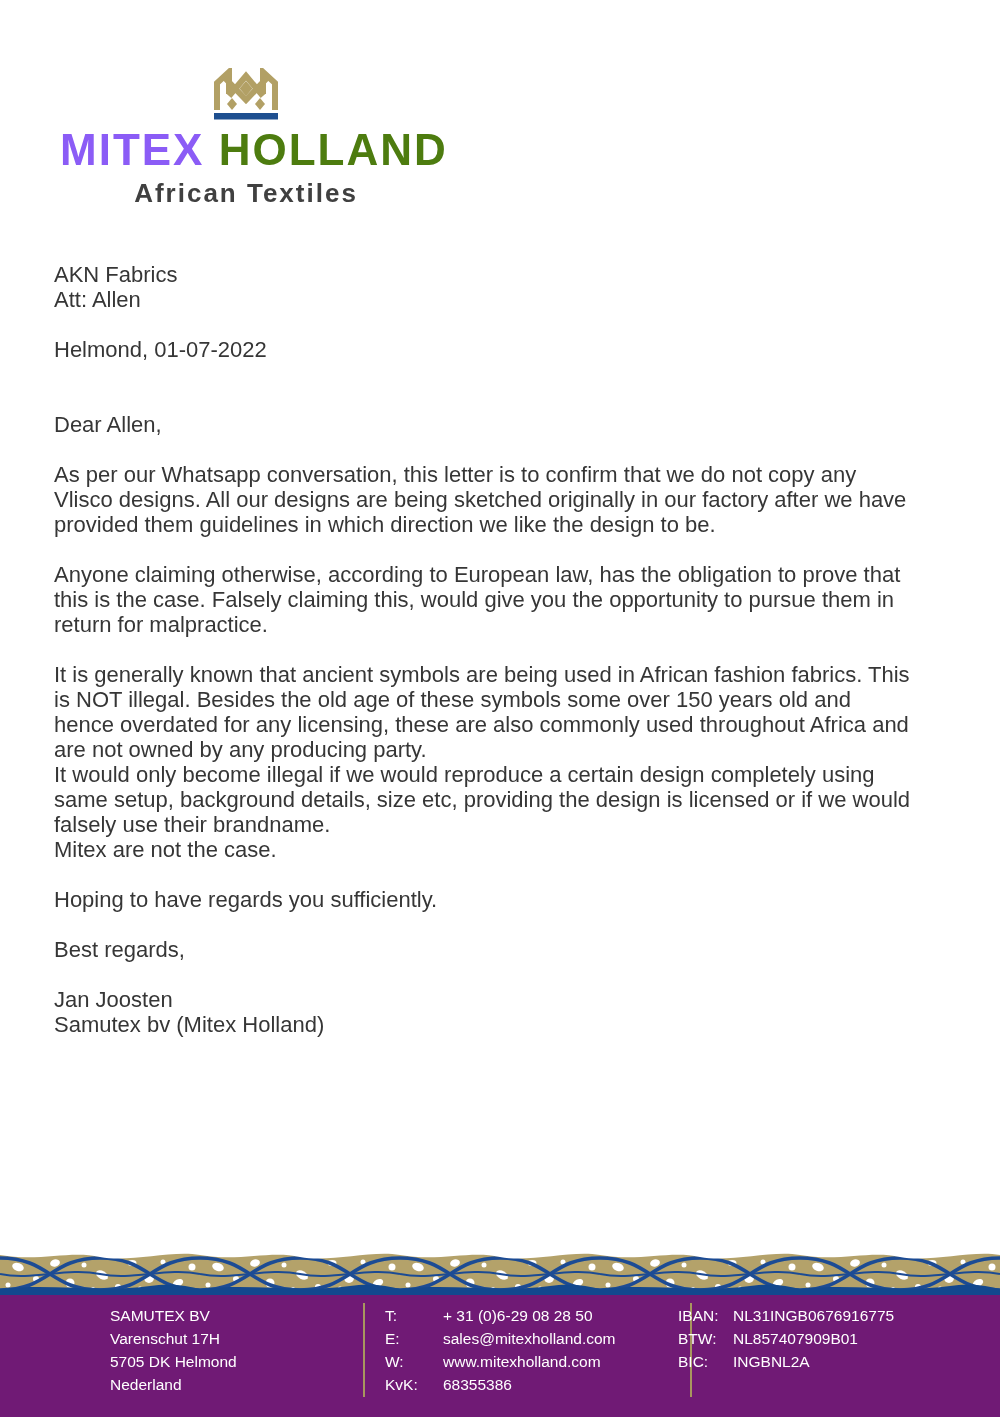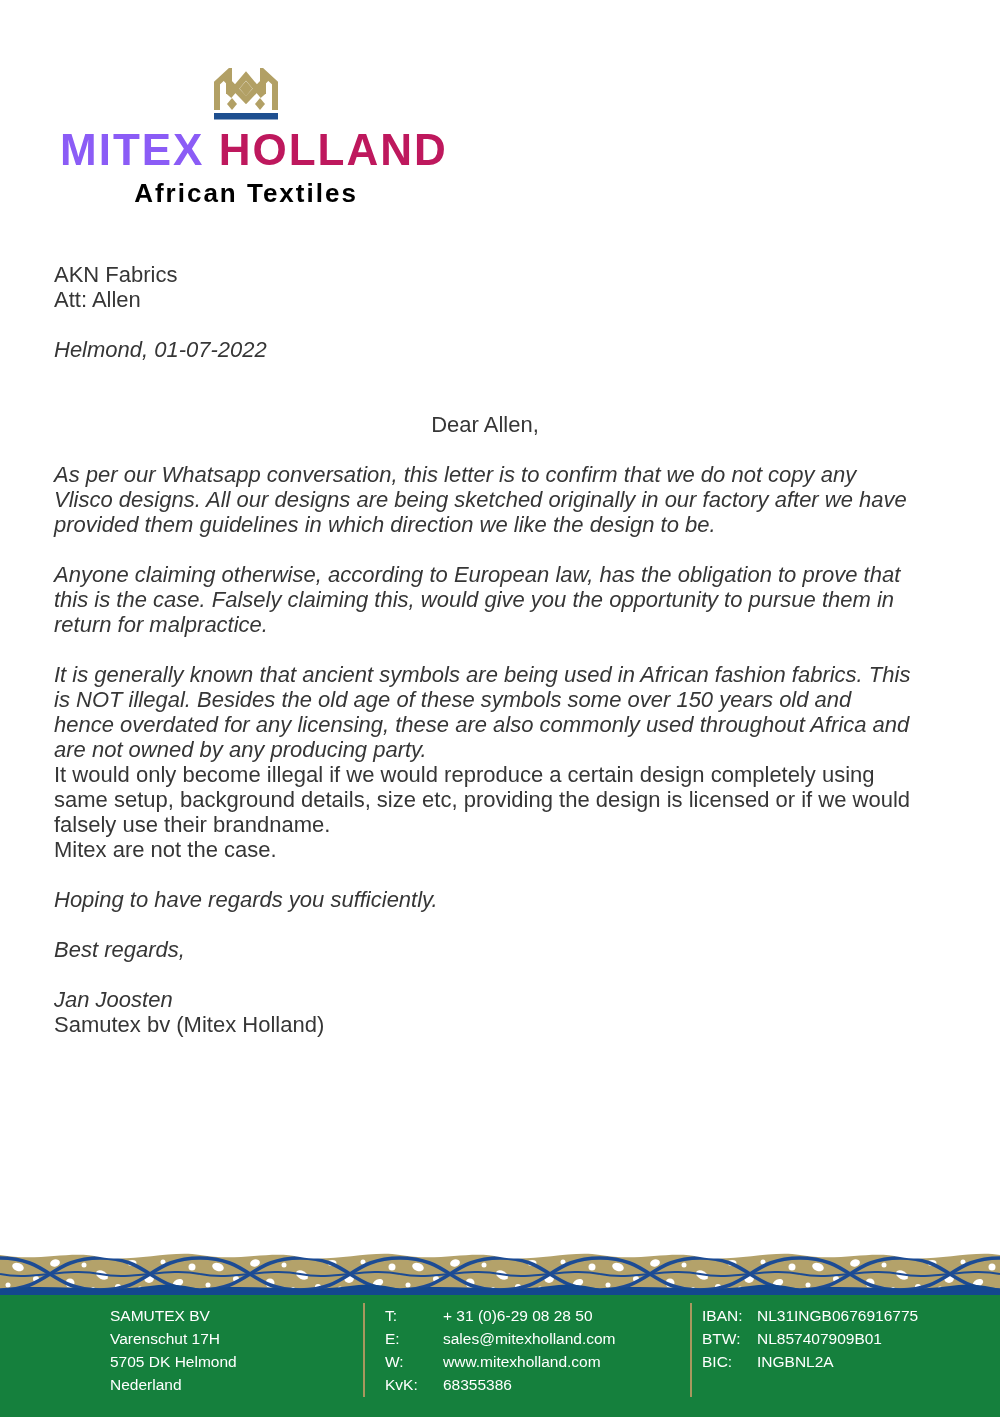--- a/index.html
+++ b/index.html
@@ -16,52 +16,52 @@
   .logo-block {
     position:absolute; top:68px; left:60px; width:372px;
     text-align:center;
   }
   .crown-wrap { display:flex; justify-content:center; margin-bottom:8px; }
   .brand-line {
     font-size:44px; font-weight:700; letter-spacing:2px;
     white-space:nowrap; line-height:1.0;
   }
   .brand-primary { color:#8b5cf6;margin-top:30px; }
-  .brand-secondary { color:#be185d; }
+  .brand-secondary { color:#4d7c0f; }
   .tagline {
     margin-top:6px;
     font-size:26px; font-weight:700; letter-spacing:2px;
-    color:#000000;
+    color:#404040;
   }
 
   
   .letter {
     position:absolute; top:262px; left:54px; width:862px;
     font-size:22px; line-height:25px; color:#363636;
   }
   .letter p { margin:0; }
-  .gap  { margin-top:25px !important;font-style:italic; }
-  .gap2 { margin-top:50px !important;text-align:center; }
+  .gap  { margin-top:25px !important; }
+  .gap2 { margin-top:50px !important; }
 
   
   .band {
     position:absolute; left:0; top:1253px; width:1000px; height:42px;
     line-height:0;
   }
 
   
   .footer {
     position:absolute; left:0; top:1295px; width:1000px; height:122px;
-    background:#15803d; color:#ffffff;
+    background:#701a75; color:#ffffff;
     font-size:15.5px; line-height:23px;
   }
   .footer-col { position:absolute; top:9px; }
   .footer-address { left:110px; }
   .footer-contact { left:385px; }
-  .footer-bank    { left:702px; }
+  .footer-bank    { left:678px; }
   .footer-row { display:flex; }
   .footer-label { width:58px; flex:0 0 58px; }
   .footer-bank .footer-label { width:55px; flex:0 0 55px; }
   .footer-divider {
     position:absolute; top:8px; width:2px; height:94px;
     background:#a8975e;
   }
   .divider-1 { left:363px; }
   .divider-2 { left:690px; }
 </style>

